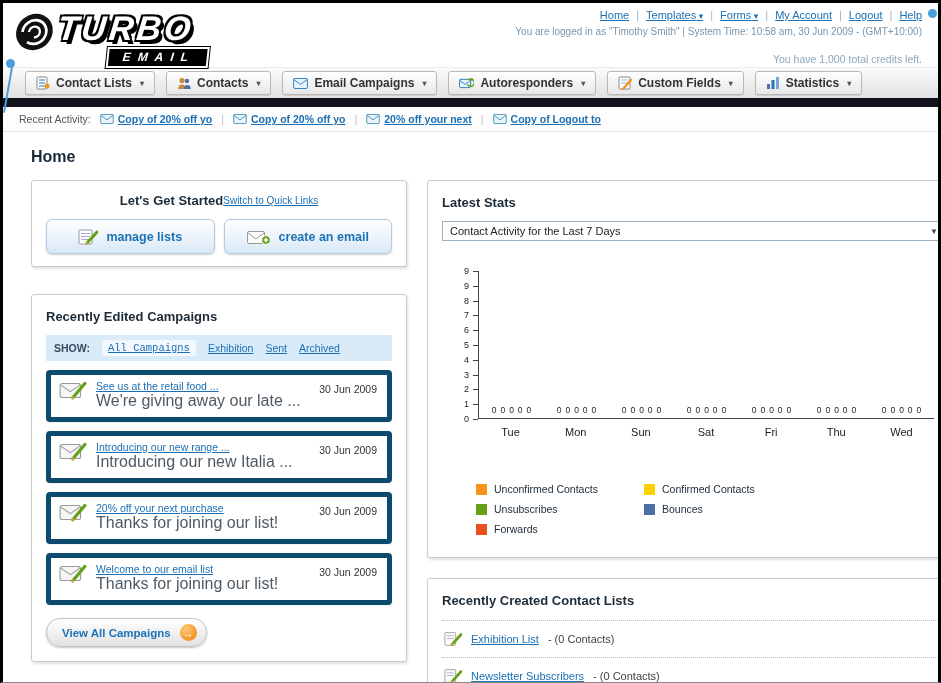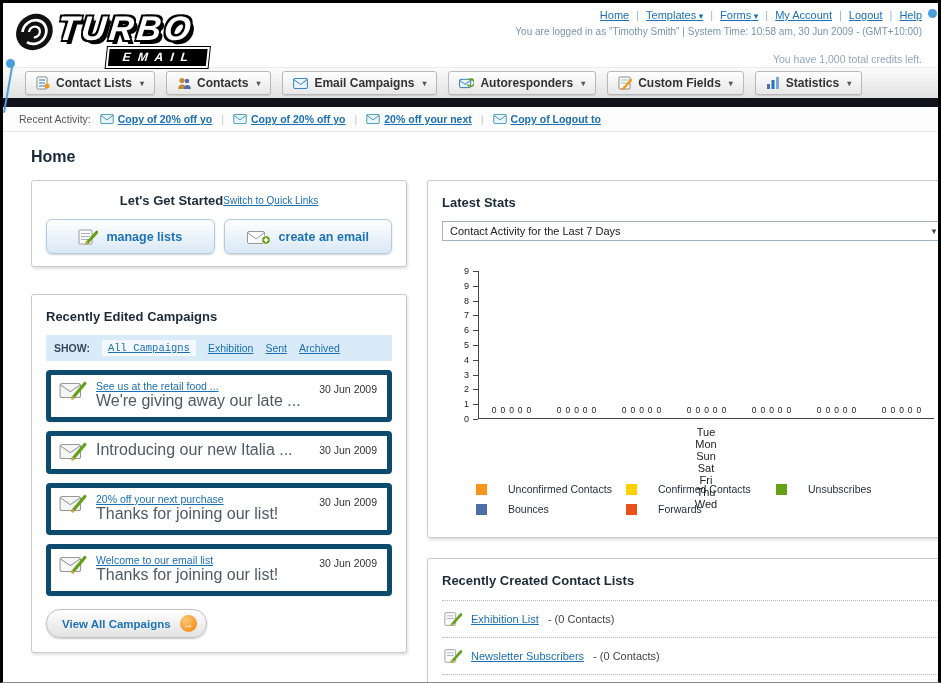--- a/index.html
+++ b/index.html
@@ -94,24 +94,24 @@
                   color:#222; cursor:pointer; }
   .stats-select::after { content:"\25BC"; font-size:8px; color:#444; }
   .chart { margin:30px 10px 0 8px; position:relative; height:196px; }
   .y-axis { position:absolute; left:0; top:0; width:28px; height:148px; }
   .ytick-label { position:absolute; right:9px; font-size:9px; color:#222; line-height:10px; }
   .ytick-mark { position:absolute; right:0; width:5px; height:1px; background:#444; }
   .plot { position:absolute; left:28px; top:0; right:2px; height:148px;
           border-left:1px solid #444; border-bottom:1px solid #444; display:flex; }
   .chart-group { flex:1; display:flex; align-items:flex-end; justify-content:center; gap:4px;
                  padding-bottom:3px; font-size:8.5px; color:#222; }
-  .x-labels { position:absolute; left:28px; right:2px; top:155px; display:flex;flex-direction:column; }
+  .x-labels { position:absolute; left:28px; right:2px; top:155px; display:flex; }
   .x-label { flex:1; text-align:center; font-size:11px; color:#222; }
   .legend { margin:16px 0 2px 34px; width:470px; }
-  .legend-entry { display:inline-flex; align-items:center; gap:21px; width:150px; margin-bottom:8px;
+  .legend-entry { display:inline-flex; align-items:center; gap:7px; width:168px; margin-bottom:8px;
                   font-size:10.5px; color:#1c2b38; vertical-align:top; }
   .legend-swatch { width:11px; height:11px; flex:none; display:inline-block; }
 
   
   .panel.contact-lists { margin-top:20px; }
   .cl-items { border-top:1px dotted #b9b9b9; margin-top:11px; }
   .cl-item { display:flex; align-items:center; gap:9px; padding:10px 2px; border-bottom:1px dotted #b9b9b9;
              font-size:11px; }
   .cl-link { color:#1b6fb5; text-decoration:underline; cursor:pointer; }
   .cl-detail { color:#444; }
@@ -322,20 +322,21 @@
           </div>
 
           <div class="campaign">
             <svg width="28" height="22" viewBox="0 0 26 20">
                 <rect x="1" y="4" width="19" height="13" rx="2" fill="#f6f6f6" stroke="#999"></rect>
                 <path d="M1 5 L10.5 11.5 L20 5" fill="none" stroke="#999"></path>
                 <path d="M13 17 L24 4" stroke="#64a118" stroke-width="3" stroke-linecap="round"></path>
                 <path d="M12 18.6 l1.4 -2.4" stroke="#caa84a" stroke-width="2.6"></path>
               </svg>
             <span class="c-lines">
+              <span class="c-title">Introducing our new range ...</span>
               <span class="c-sub">Introducing our new Italia ...</span>
             </span>
             <span class="c-date">30 Jun 2009</span>
           </div>
 
           <div class="campaign">
             <svg width="28" height="22" viewBox="0 0 26 20">
                 <rect x="1" y="4" width="19" height="13" rx="2" fill="#f6f6f6" stroke="#999"></rect>
                 <path d="M1 5 L10.5 11.5 L20 5" fill="none" stroke="#999"></path>
                 <path d="M13 17 L24 4" stroke="#64a118" stroke-width="3" stroke-linecap="round"></path>

